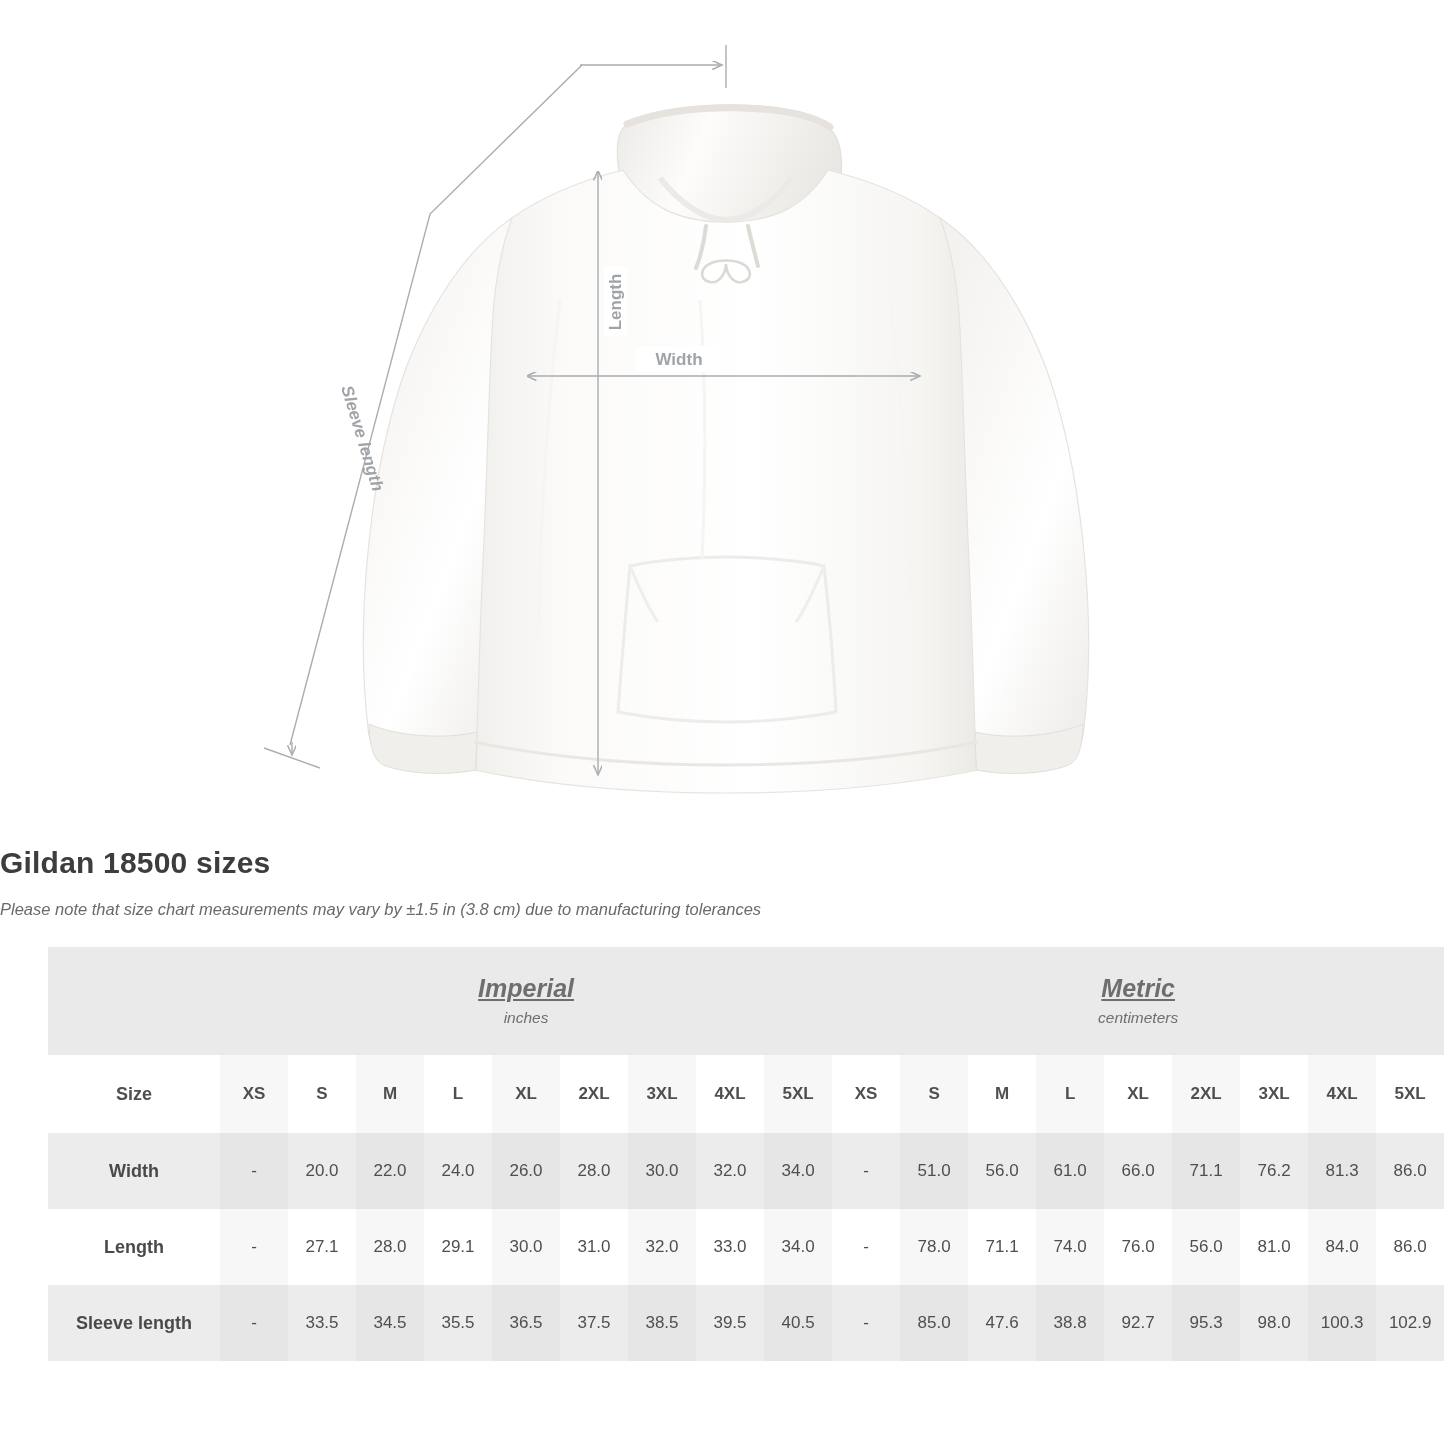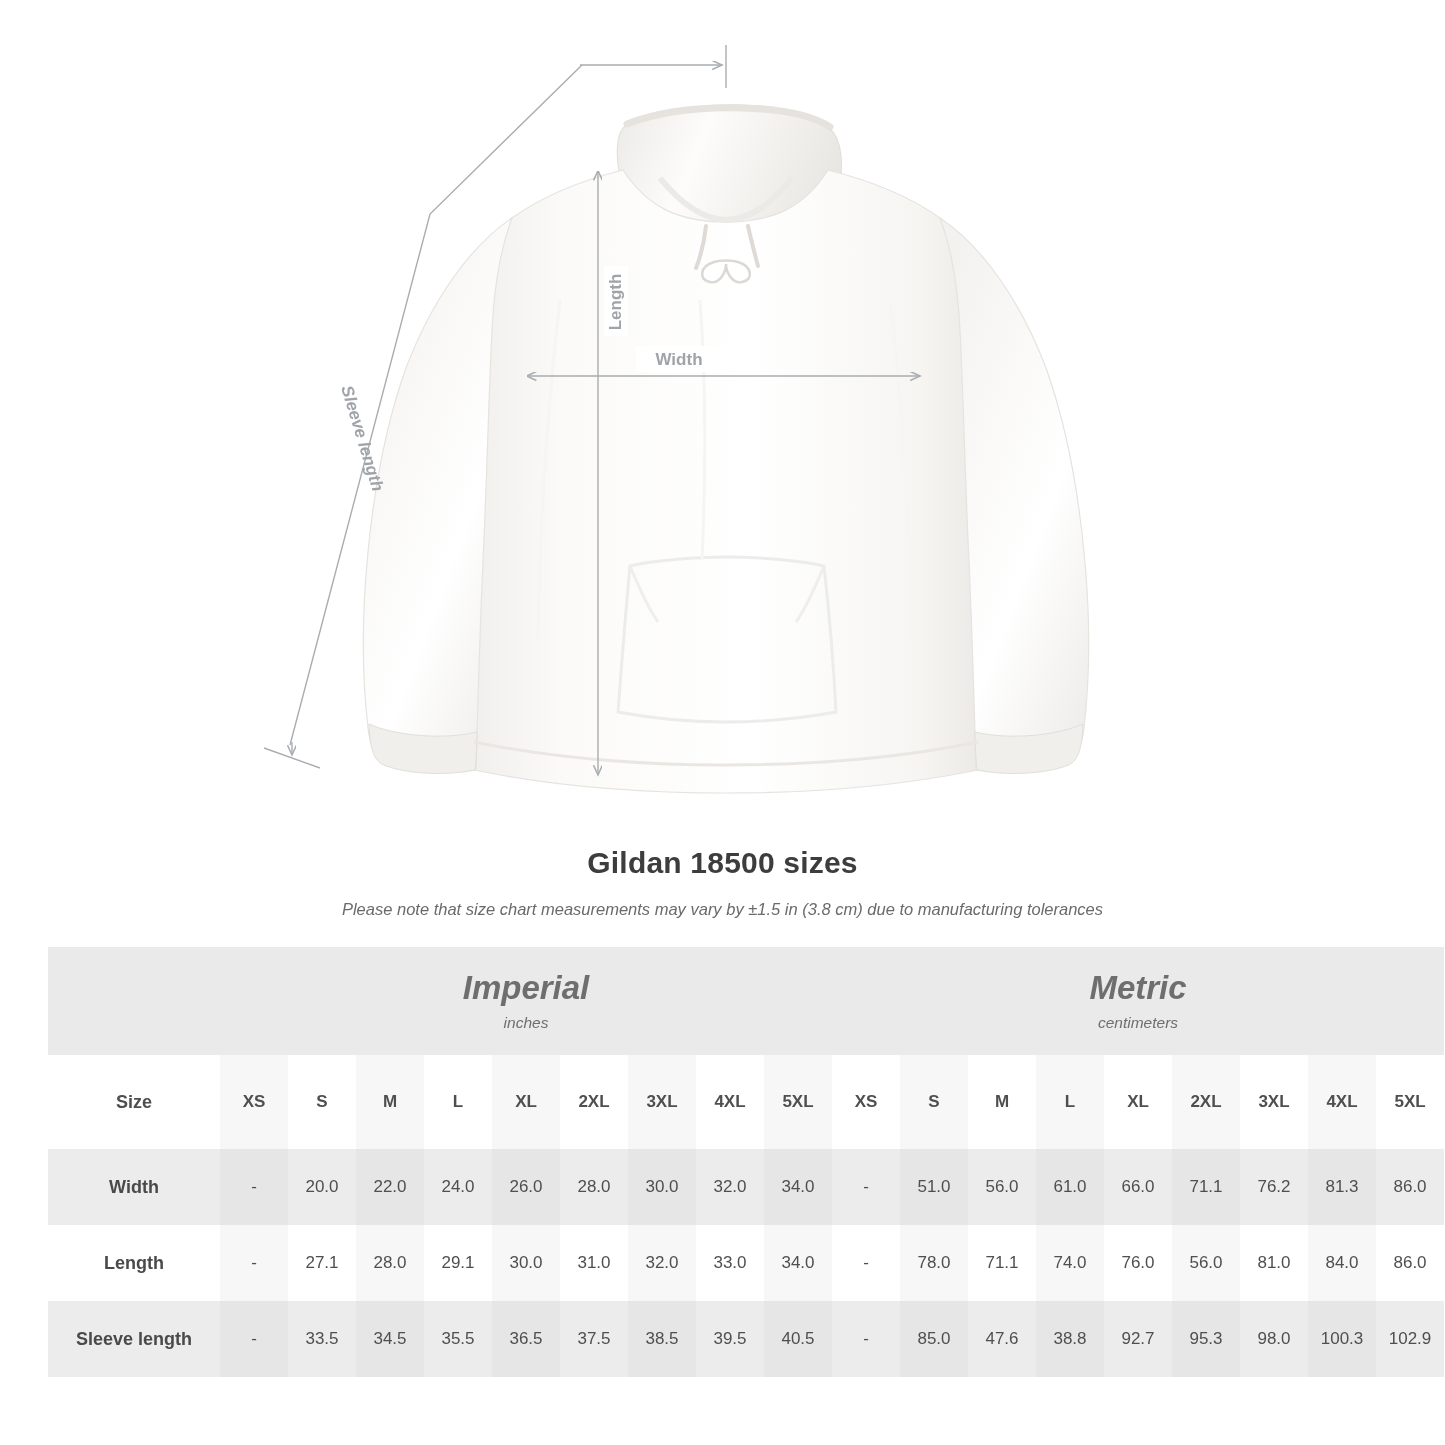--- a/index.html
+++ b/index.html
@@ -30,21 +30,21 @@
     width: 1445px;
     height: 830px;
     flex: 0 0 auto;
   }
   .illustration svg {
     display: block;
   }
 
   
   .title-block {
-    text-align: center;
+    text-align: left;
     padding-top: 16px;
   }
   .chart-title {
     font-size: 30px;
     font-weight: bold;
     color: #3d3d3d;
     letter-spacing: 0.2px;
     margin: 0;
   }
   .chart-note {
@@ -73,36 +73,37 @@
     border: none;
   }
 
   
   .unit-row td {
     background: #eaeaea;
     height: 108px;
     padding: 0;
   }
   .unit-name {
-    font-size: 33px;
+    font-size: 25px;
     font-style: italic;
     font-weight: bold;
     color: #6e6e6e;
     line-height: 1.1;
+    text-decoration: underline;
   }
   .unit-sub {
     font-size: 15.5px;
     font-style: italic;
     color: #6e6e6e;
     margin-top: 7px;
   }
 
   
   .head-row td {
-    height: 94px;
+    height: 78px;
     font-weight: bold;
     font-size: 18px;
     color: #4a4a4a;
     background: #ffffff;
   }
   .head-row td.label-cell {
     font-size: 18px;
   }
   .head-row td.tick { background: #f7f7f7; }
 

